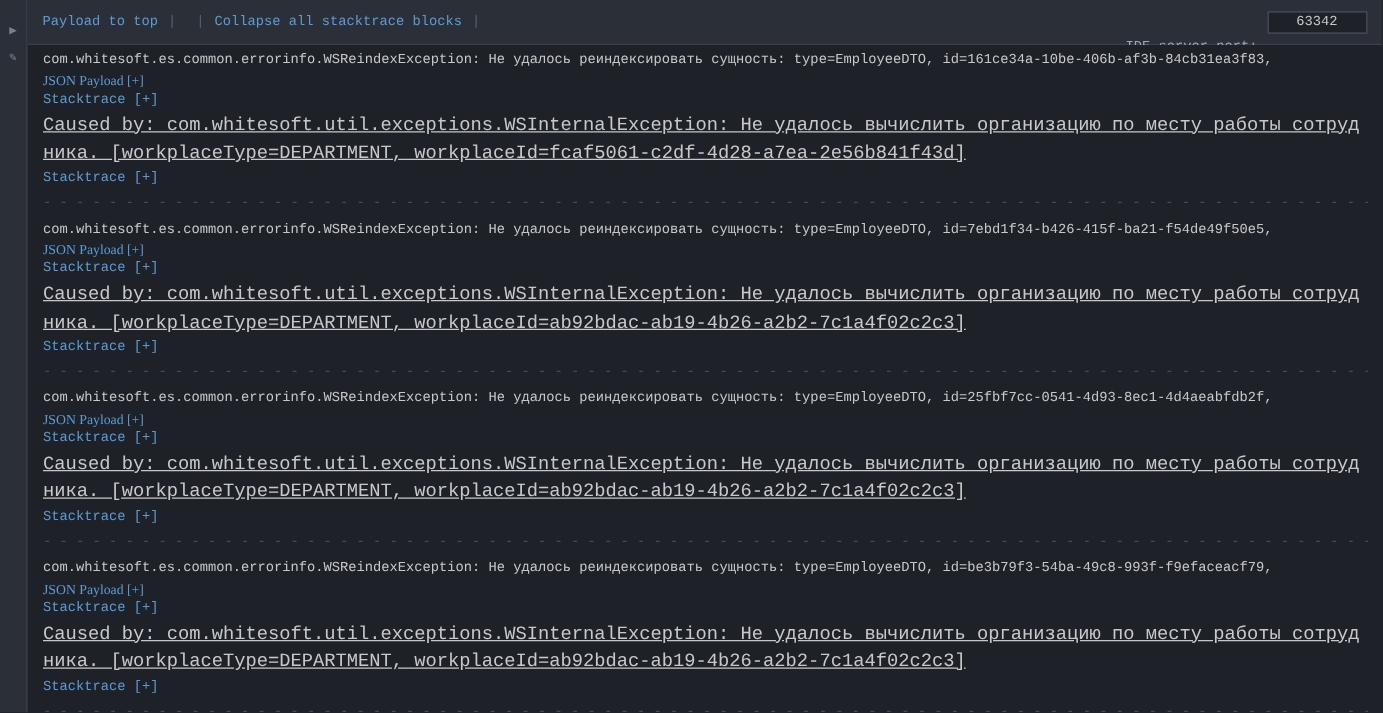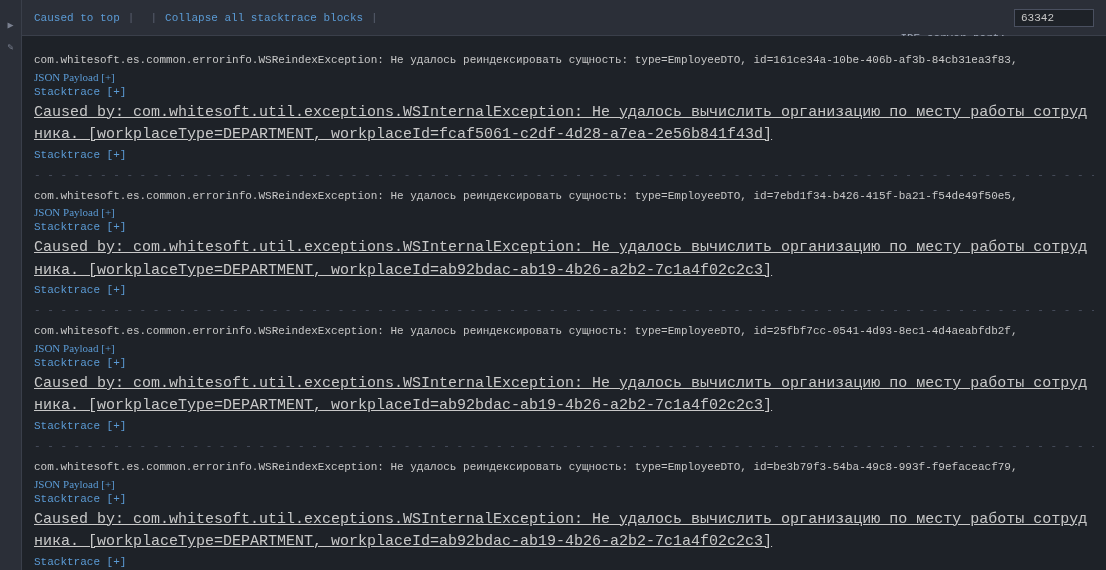--- a/index.html
+++ b/index.html
@@ -79,30 +79,30 @@
       font-size: 11px;
       margin-top: 40px;
     }
 
     .ide-port-input {
       background: #1e2228;
       border: 1px solid #4a5060;
       color: #c8c8c8;
       font-family: 'Courier New', Courier, monospace;
       font-size: 11px;
-      padding: 2px 6px;
+      padding: 2px 22px;
       width: 80px;
       outline: none;
     }
 
     .content {
       flex: 1;
       overflow-y: auto;
       overflow-x: auto;
-      padding: 16px 12px;
+      padding: 4px 12px;
       background: #1e2228;
     }
 
     .content::-webkit-scrollbar {
       width: 8px;
       height: 8px;
     }
     .content::-webkit-scrollbar-track {
       background: #2b2f38;
     }
@@ -161,21 +161,21 @@
 </head>
 <body>
 
 <div class="side-gutter">
   <div class="side-icon">▶</div>
   <div class="side-icon">✎</div>
 </div>
 
 <div class="main-area">
   <div class="toolbar">
-    <a class="toolbar-link">Caused to top</a>
+    <a class="toolbar-link">Payload to top</a>
     <span class="toolbar-separator">|</span>
     <span class="toolbar-separator">|</span>
     <a class="toolbar-link">Collapse all stacktrace blocks</a>
     <span class="toolbar-separator">|</span>
     <div class="ide-port-section">
       <span class="ide-port-label">IDE server port:</span>
       <input class="ide-port-input" type="text" value="63342" style="">
     </div>
   </div>
 

